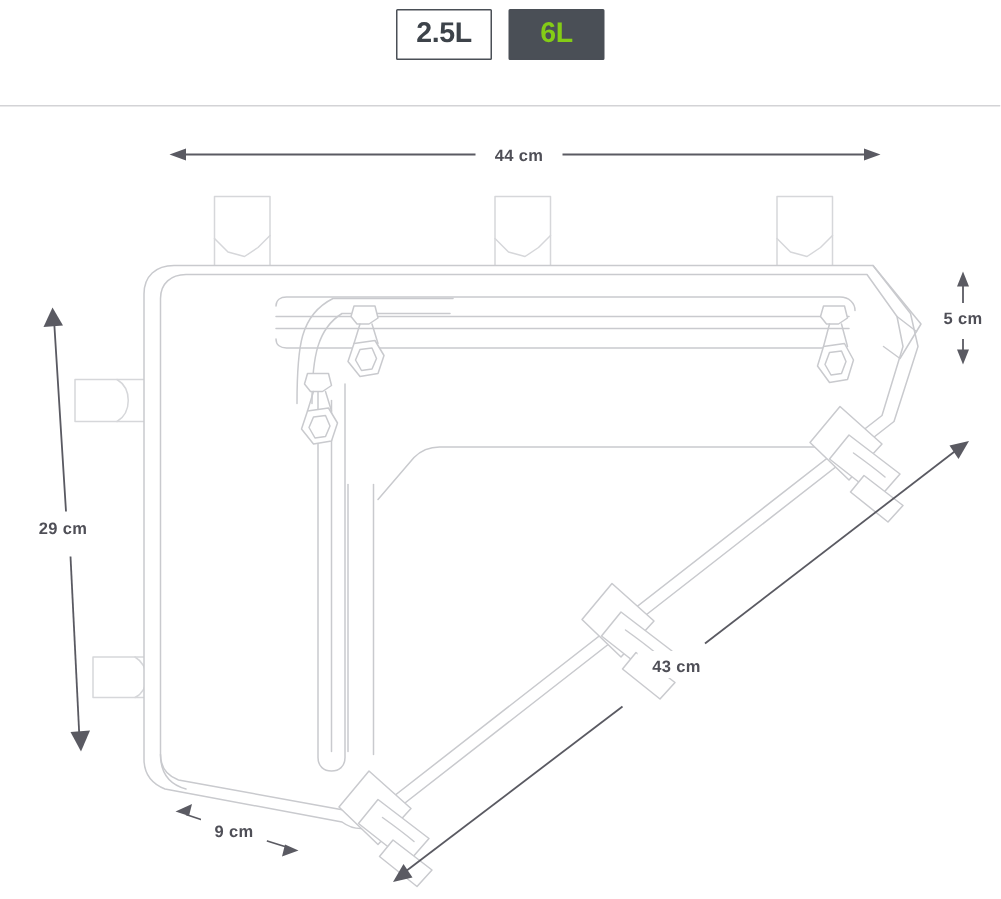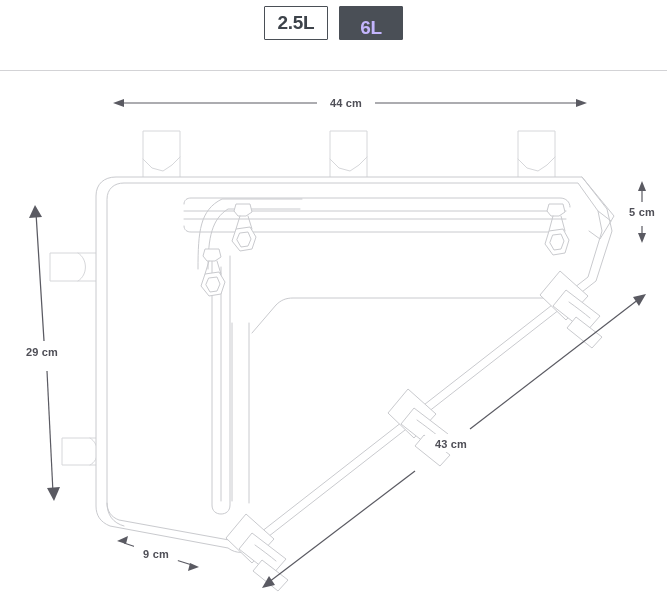--- a/index.html
+++ b/index.html
@@ -44,22 +44,21 @@
     display: flex;
     align-items: center;
     justify-content: center;
     cursor: pointer;
     user-select: none;
     border-radius: 1px;
   }
   .variant-btn.selected {
     background: #4a4f56;
     border-color: #4a4f56;
-    color: #c4b5fd;
-    align-items: flex-end;
+    color: #84cc16;
   }
 
   #top-divider {
     position: absolute;
     left: 0;
     top: 70px;
     width: 667px;
     height: 1px;
     background: #d3d3d6;
   }

